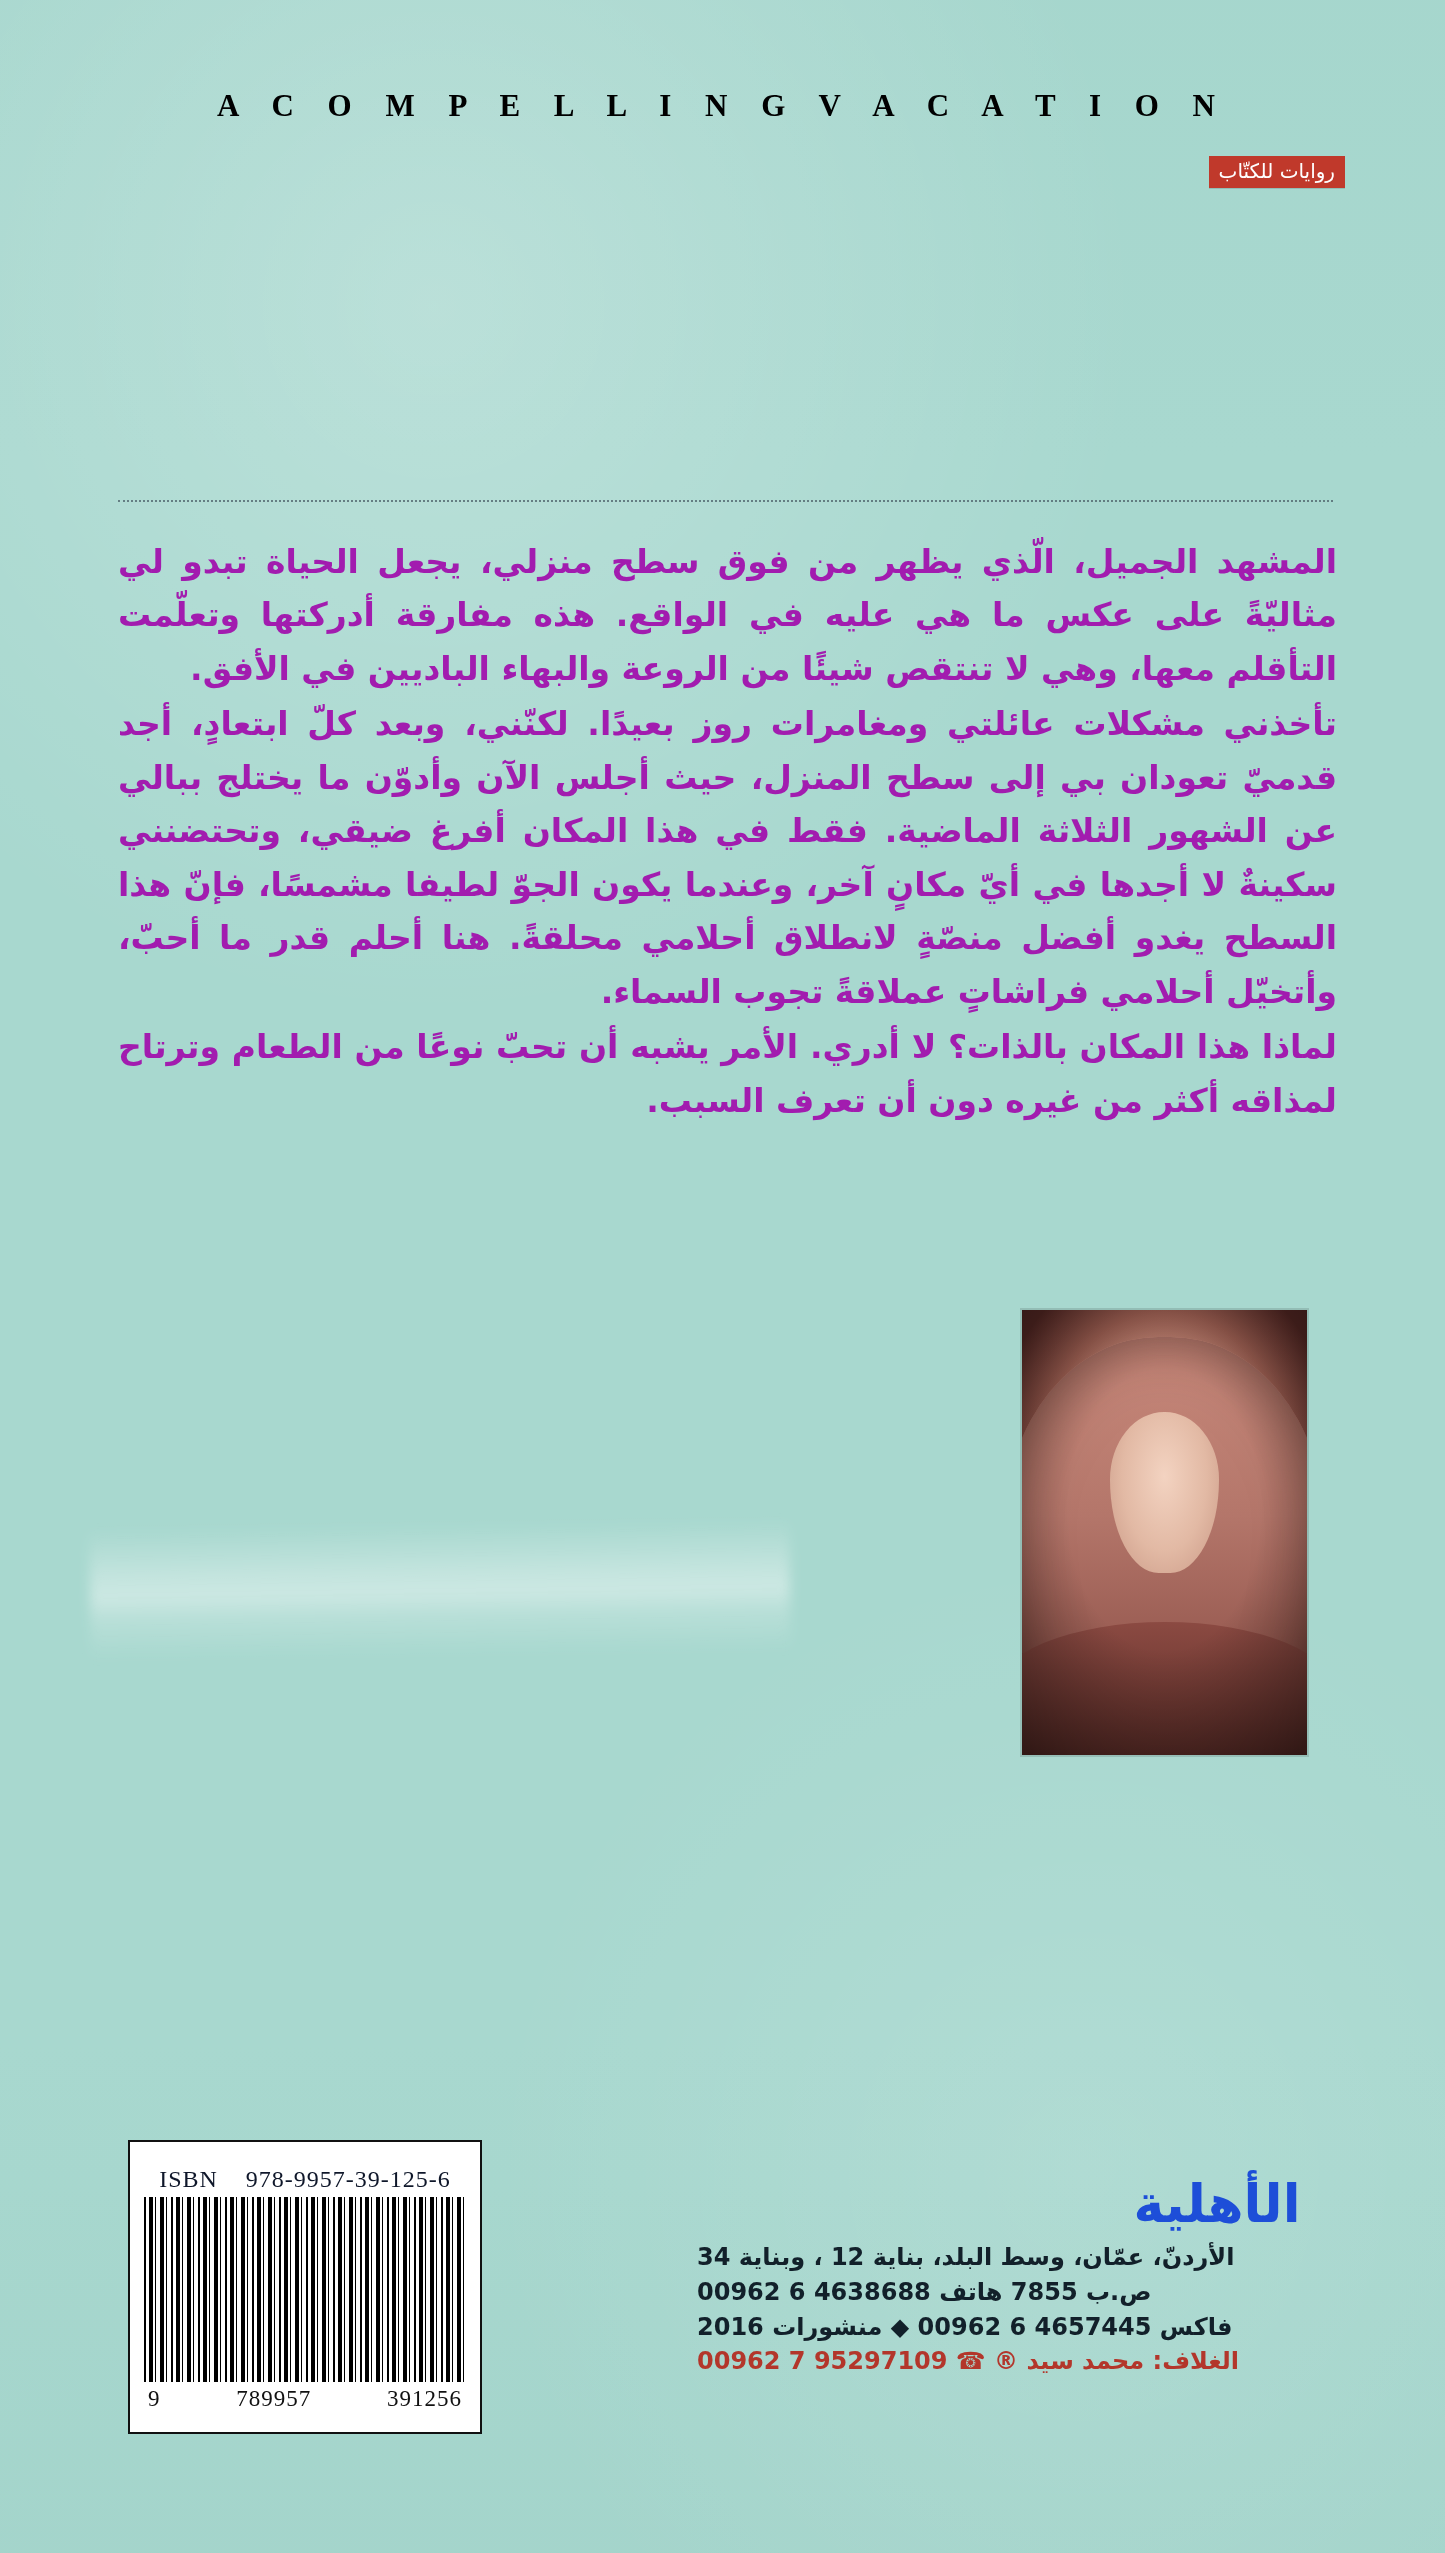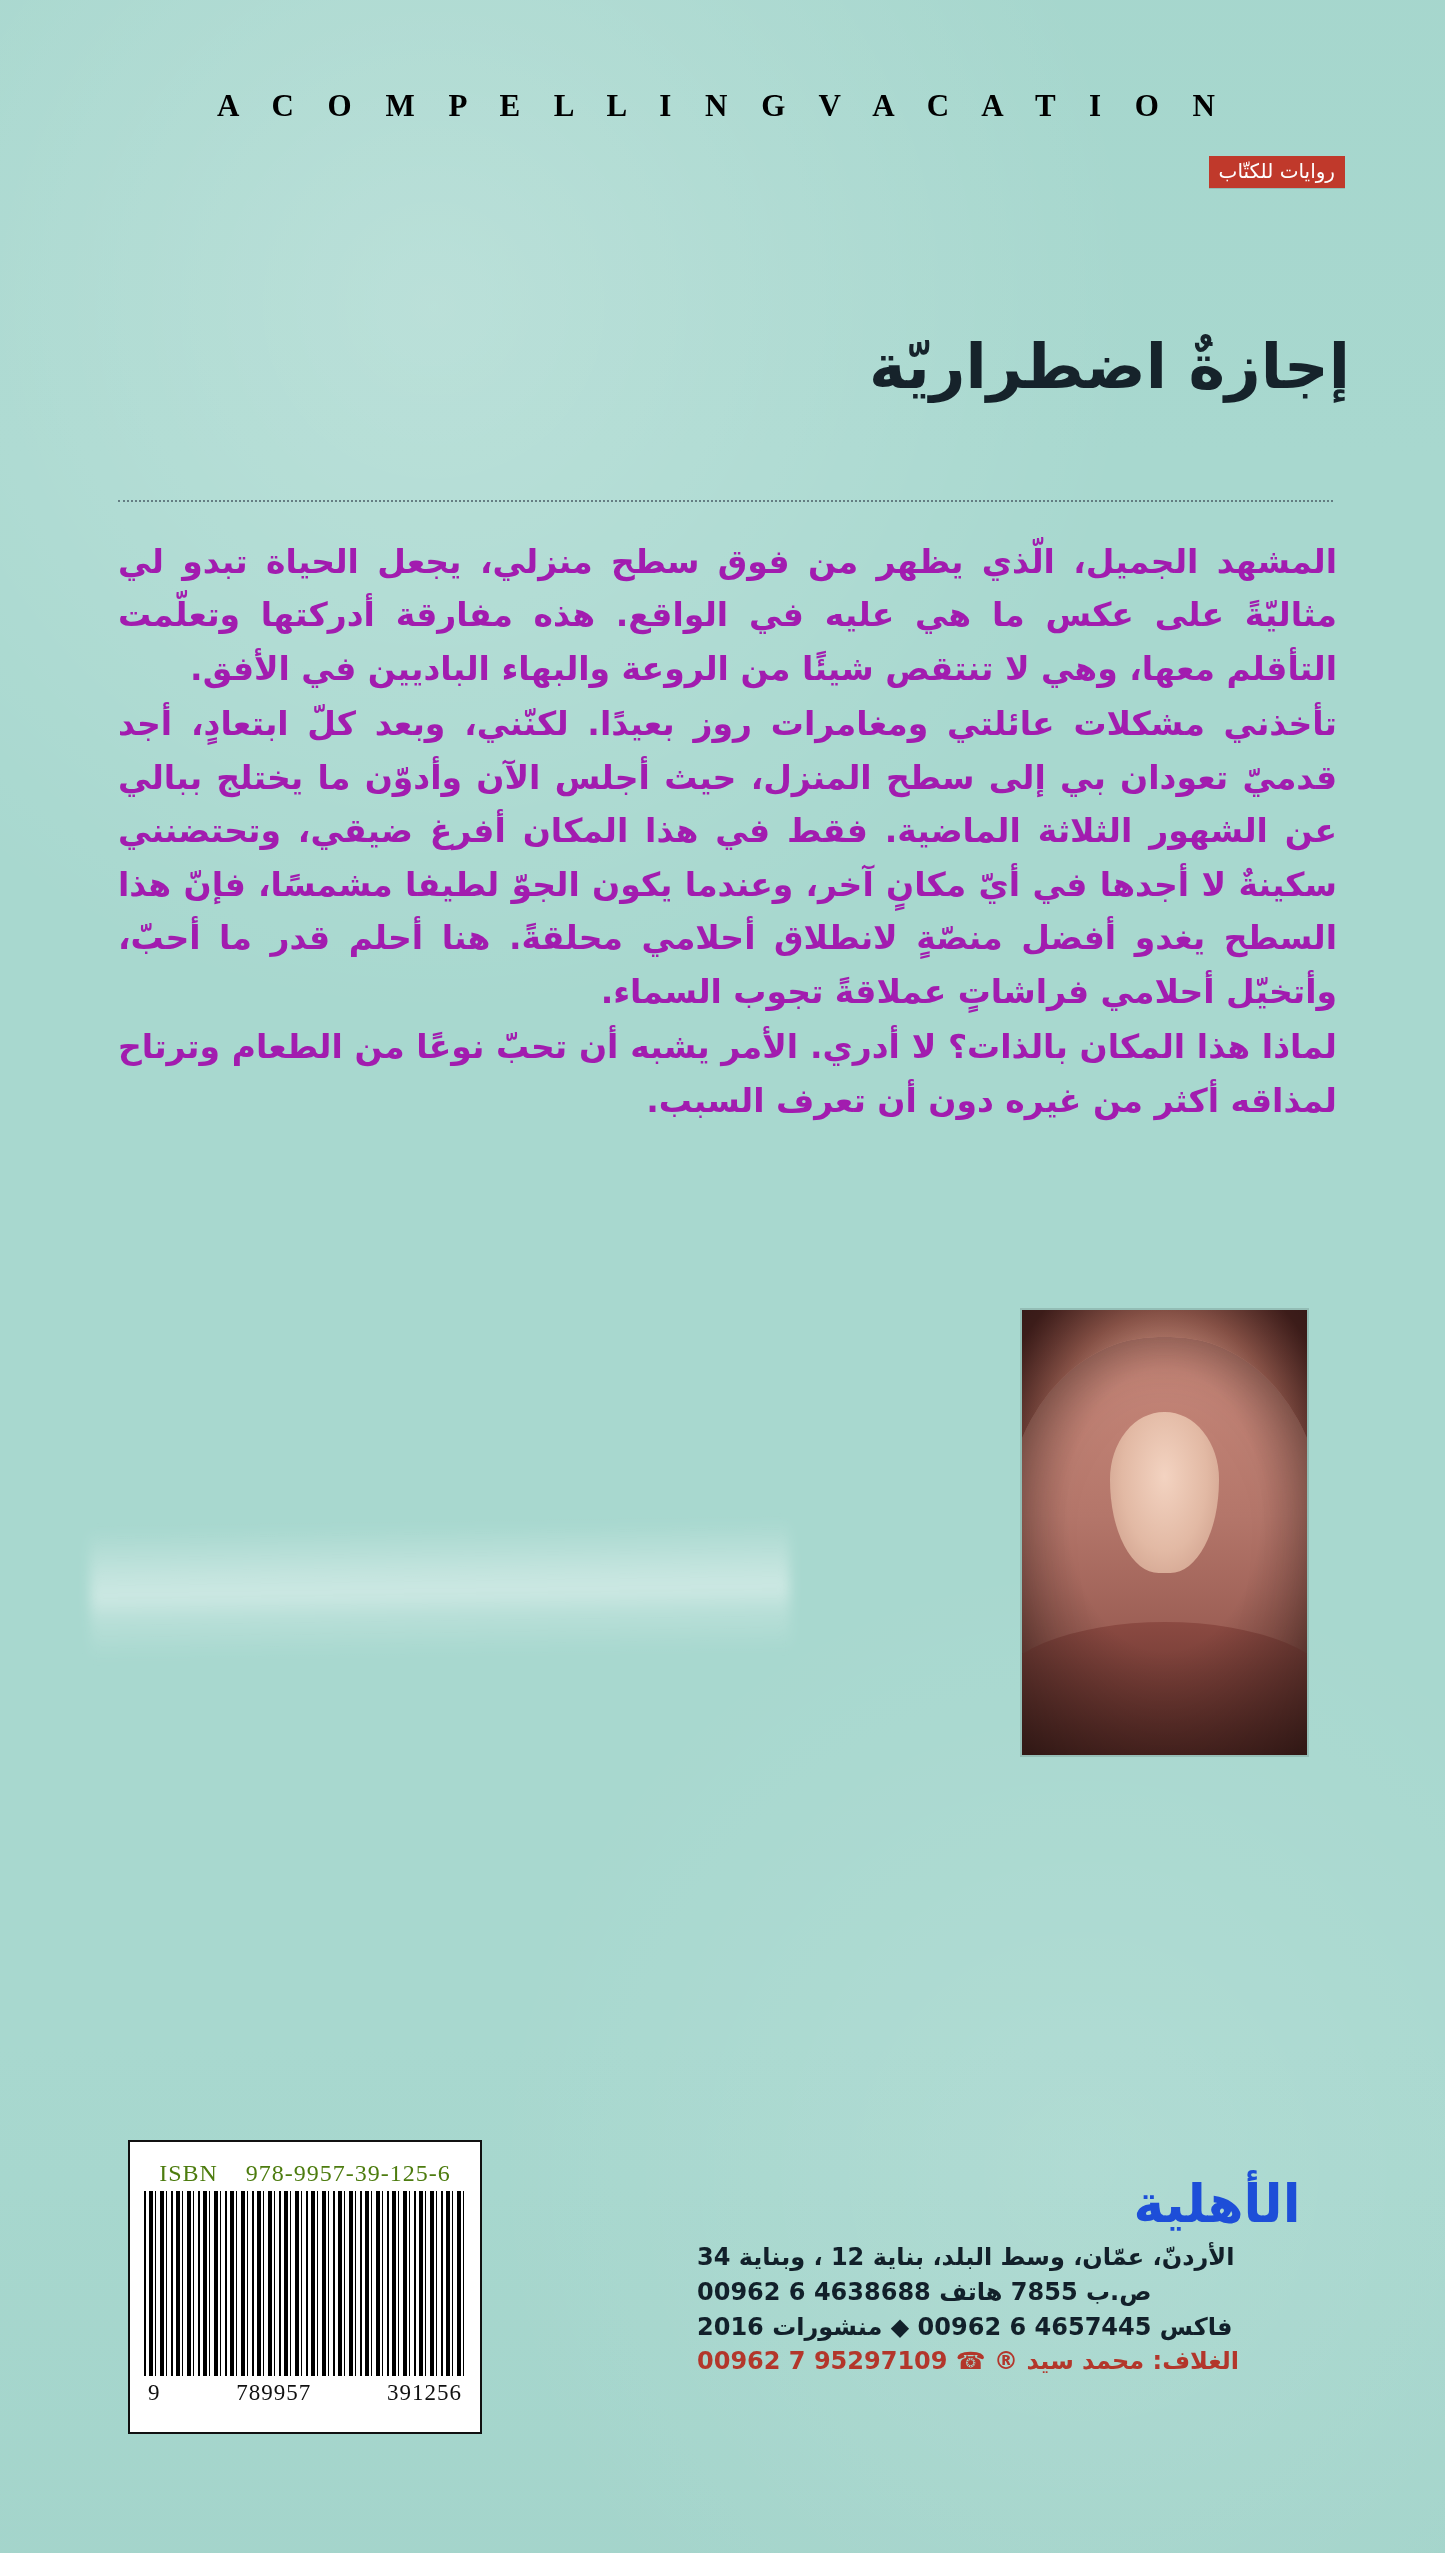--- a/index.html
+++ b/index.html
@@ -168,23 +168,23 @@
     top: 2140px;
     width: 350px;
     height: 290px;
     background: #ffffff;
     border: 2px solid #111;
     padding: 0;
   }
   .barcode-isbn {
     font-family: "Liberation Serif", serif;
     font-size: 24px;
-    color: #4d7c0f;
+    color: #0f172a;
     text-align: center;
-    padding: 18px 0 4px 0;
+    padding: 24px 0 4px 0;
     letter-spacing: 1px;
     white-space: nowrap;
   }
   .barcode-bars {
     height: 185px;
     margin: 0 14px;
     background-image: repeating-linear-gradient(90deg,
       #000 0px, #000 2px, #fff 2px, #fff 5px,
       #000 5px, #000 9px, #fff 9px, #fff 11px,
       #000 11px, #000 12px, #fff 12px, #fff 16px,
@@ -243,21 +243,20 @@
 <body>
 
 <div class="page">
 
   <div class="glare"></div>
 
   <div class="series-line">A  C O M P E L L I N G  V A C A T I O N</div>
 
   <div class="publisher-badge">روايات للكتّاب</div>
 
-  <div class="book-title">إجازةٌ اضطراريّة</div>
 
   <div class="rule"></div>
 
   <div class="blurb">
     <p>المشهد الجميل، الّذي يظهر من فوق سطح منزلي، يجعل الحياة تبدو لي مثاليّةً على عكس ما هي عليه في الواقع. هذه مفارقة أدركتها وتعلّمت التأقلم معها، وهي لا تنتقص شيئًا من الروعة والبهاء الباديين في الأفق.</p>
     <p>تأخذني مشكلات عائلتي ومغامرات روز بعيدًا. لكنّني، وبعد كلّ ابتعادٍ، أجد قدميّ تعودان بي إلى سطح المنزل، حيث أجلس الآن وأدوّن ما يختلج ببالي عن الشهور الثلاثة الماضية. فقط في هذا المكان أفرغ ضيقي، وتحتضنني سكينةٌ لا أجدها في أيّ مكانٍ آخر، وعندما يكون الجوّ لطيفا مشمسًا، فإنّ هذا السطح يغدو أفضل منصّةٍ لانطلاق أحلامي محلقةً. هنا أحلم قدر ما أحبّ، وأتخيّل أحلامي فراشاتٍ عملاقةً تجوب السماء.</p>
     <p>لماذا هذا المكان بالذات؟ لا أدري. الأمر يشبه أن تحبّ نوعًا من الطعام وترتاح لمذاقه أكثر من غيره دون أن تعرف السبب.</p>
   </div>
 
   <div class="author-photo">

